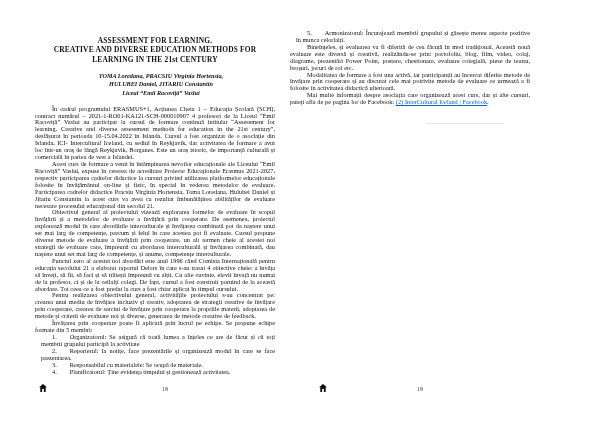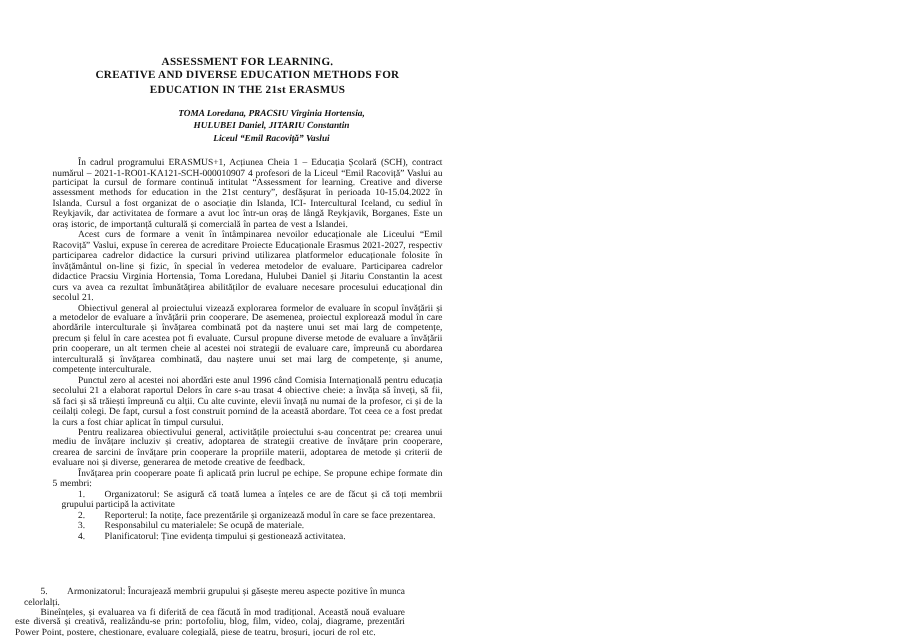--- a/index.html
+++ b/index.html
@@ -1,21 +1,21 @@
 <!DOCTYPE html>
 <html><head>
 <meta charset="utf-8">
 <style>
   html,body { margin:0; padding:0; }
   body {
     width:600px; height:424px; background:#ffffff; overflow:hidden;
     font-family:"Liberation Serif", serif; color:#111;
     -webkit-font-smoothing:antialiased;
   }
-  .spread { display:flex; width:560px; height:424px;flex-direction:column; }
+  .spread { display:flex; width:560px; height:424px; }
   .page { position:relative; width:300px; height:424px; box-sizing:border-box; background:#fff; }
   .page-left  .content { padding:36px 5px 0 35px; }
   .page-right .content { padding:30px 30px 0 10px; }
 
   .title { margin-bottom:8px; }
   .title div {
     text-align:center; font-weight:bold; font-size:7.4px; line-height:1.28;
     letter-spacing:.2px;
   }
   .authors {
@@ -51,21 +51,21 @@
 </head>
 <body>
 
 <div class="spread">
 
   <div class="page page-left">
     <div class="content">
       <div class="title">
         <div>ASSESSMENT FOR LEARNING.</div>
         <div>CREATIVE AND DIVERSE EDUCATION METHODS FOR</div>
-        <div>EDUCATION IN THE 21st ERASMUS</div>
+        <div>LEARNING IN THE 21st CENTURY</div>
       </div>
       <div class="authors">
         <div>TOMA Loredana, PRACSIU Virginia Hortensia,</div>
         <div>HULUBEI Daniel, JITARIU Constantin</div>
         <div>Liceul “Emil Racoviță” Vaslui</div>
       </div>
 
       <div class="para">În cadrul programului ERASMUS+1, Acțiunea Cheia 1 – Educația Școlară (SCH), contract numărul – 2021-1-RO01-KA121-SCH-000010907 4 profesori de la Liceul “Emil Racoviță” Vaslui au participat la cursul de formare continuă intitulat “Assessment for learning. Creative and diverse assessment methods for education in the 21st century”, desfășurat în perioada 10-15.04.2022 în Islanda. Cursul a fost organizat de o asociație din Islanda, ICI- Intercultural Iceland, cu sediul în Reykjavik, dar activitatea de formare a avut loc într-un oraș de lângă Reykjavik, Borganes. Este un oraș istoric, de importanță culturală și comercială în partea de vest a Islandei.</div>
       <div class="para">Acest curs de formare a venit în întâmpinarea  nevoilor educaționale ale  Liceului “Emil Racoviță” Vaslui, expuse în cererea de acreditare Proiecte Educaționale Erasmus 2021-2027, respectiv participarea cadrelor didactice la cursuri privind utilizarea platformelor educaționale folosite în învățământul on-line și fizic, în special în vederea metodelor de evaluare. Participarea cadrelor didactice Pracsiu Virginia Hortensia, Toma Loredana, Hulubei Daniel și Jitariu Constantin la acest curs va avea ca rezultat îmbunătățirea abilităților de evaluare necesare procesului educațional din secolul 21.</div>
       <div class="para">Obiectivul general al proiectului vizează explorarea formelor de evaluare în scopul învățării și a metodelor de evaluare a învățării prin cooperare. De asemenea, proiectul explorează modul în care abordările interculturale și învățarea combinată pot da naștere unui set mai larg de competențe, precum și felul în care acestea pot fi evaluate. Cursul propune diverse metode de evaluare a învățării prin cooperare, un alt termen cheie  al acestei noi strategii de evaluare care, împreună cu abordarea interculturală și învățarea combinată, dau naștere unui set mai larg de competențe, și anume, competențe interculturale.</div>

